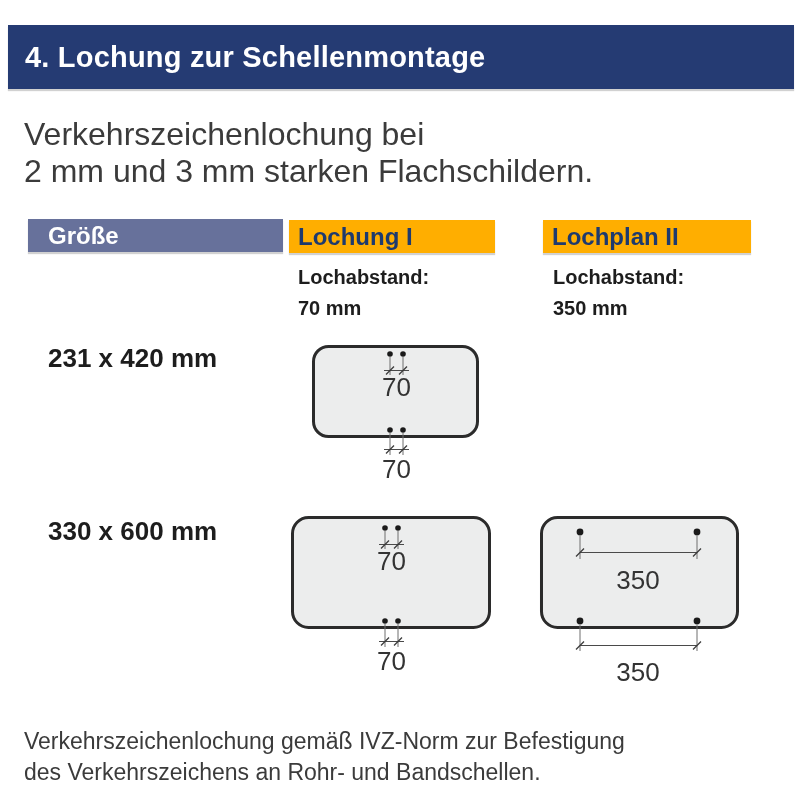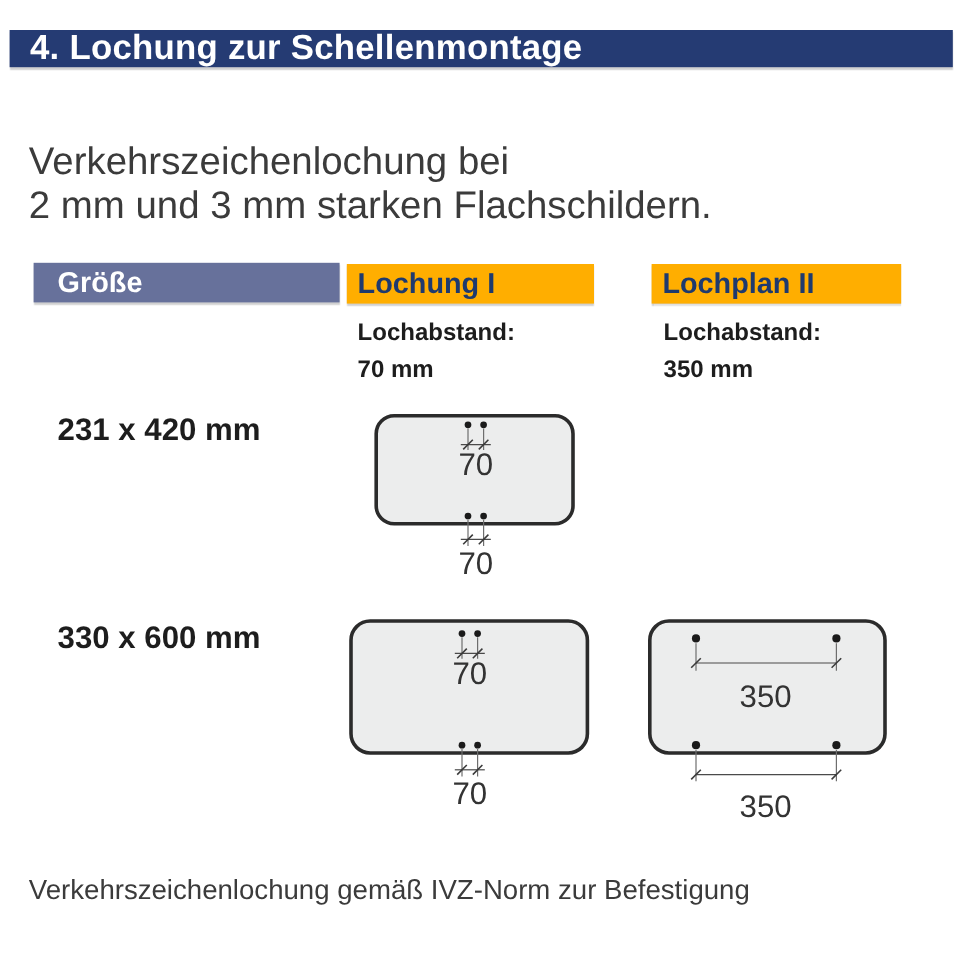--- a/index.html
+++ b/index.html
@@ -9,21 +9,21 @@
     --sign-fill:#ECEDED; --sign-border:#2B2B2B; --dim-color:#333333;
   }
   *{margin:0;padding:0;box-sizing:border-box;}
   html,body{width:800px;height:800px;}
   body{
     position:relative;background:#ffffff;overflow:hidden;
     font-family:"Liberation Sans","DejaVu Sans",sans-serif;
   }
   .abs{position:absolute;}
   .title-bar{
-    left:8px;top:25px;width:786px;height:31px;
+    left:8px;top:25px;width:786px;height:64px;
     background:var(--header-bg);color:var(--header-fg);
     display:flex;align-items:center;padding-left:17px;
     box-shadow:0 2px 1px rgba(0,0,0,0.18);
   }
   .title-bar h1{font-size:29px;font-weight:bold;letter-spacing:0.2px;}
   .intro{
     left:24px;top:116px;font-size:32px;line-height:37px;color:var(--text-body);
   }
   .col-head{
     height:33px;display:flex;align-items:center;
@@ -173,13 +173,14 @@
     <line class="ext" x1="169" y1="117" x2="169" y2="143"></line>
     <line class="dim" x1="52" y1="137.5" x2="169" y2="137.5"></line>
     <line class="tick" x1="48" y1="141.5" x2="56" y2="133.5"></line>
     <line class="tick" x1="165" y1="141.5" x2="173" y2="133.5"></line>
     <text x="110" y="173">350</text>
   </g>
 </svg>
 
 <p class="abs footer">
   <span>Verkehrszeichenlochung gemäß IVZ-Norm zur Befestigung</span><br>
+  <span>des Verkehrszeichens an Rohr- und Bandschellen.</span>
 </p>
 
 </body></html>

